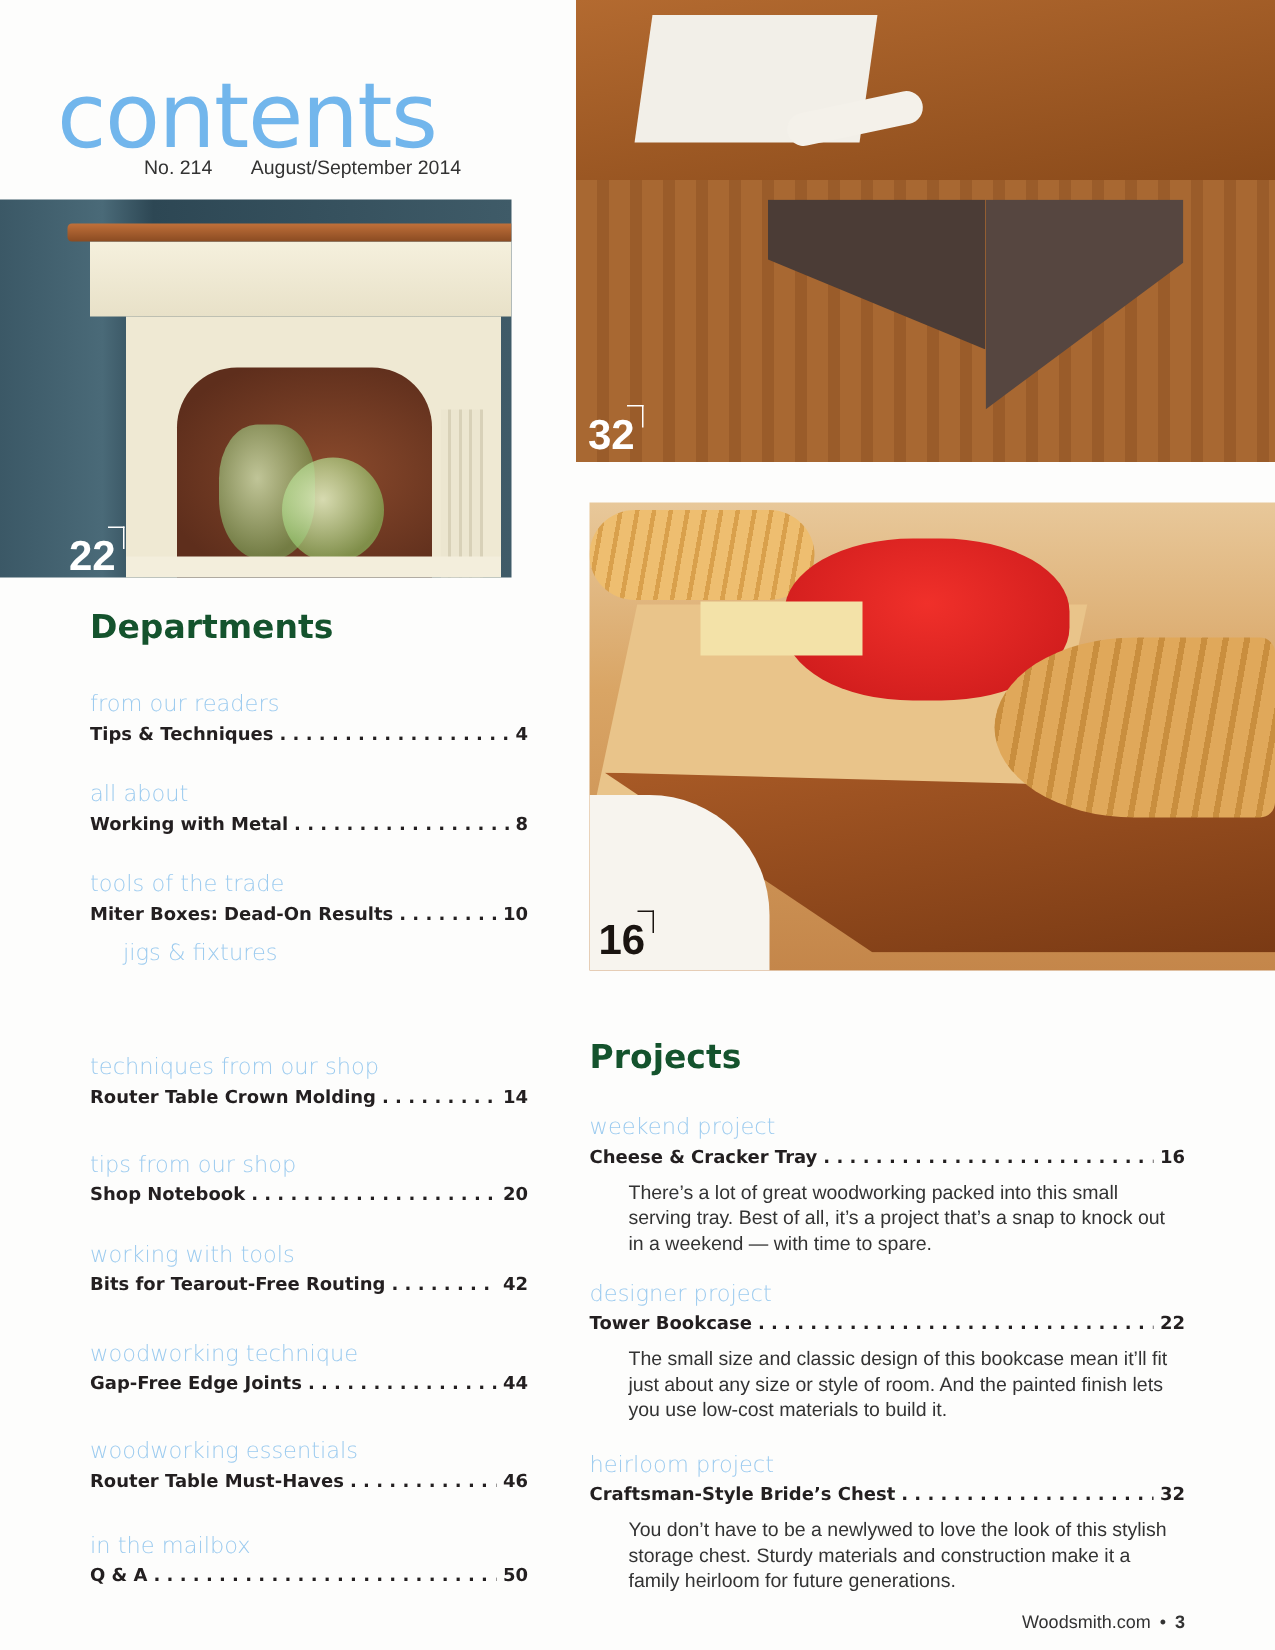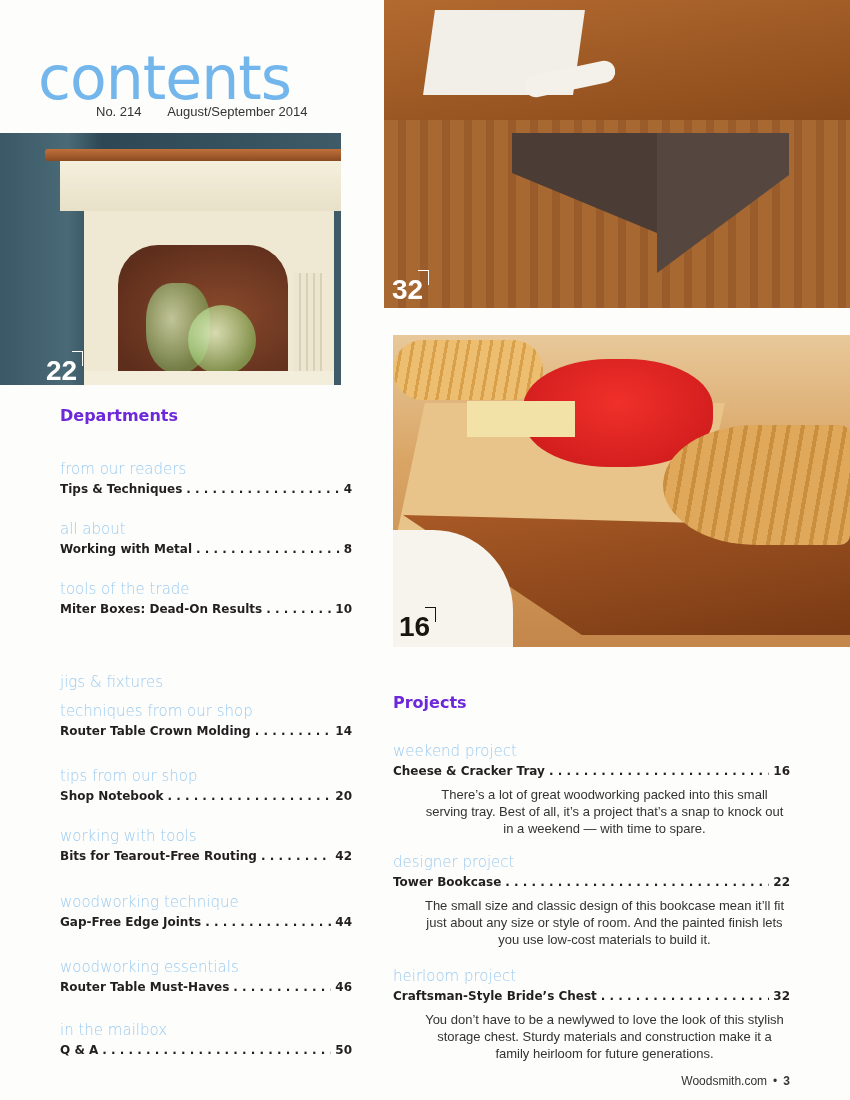--- a/index.html
+++ b/index.html
@@ -45,32 +45,32 @@
   .tr-crackers1 { left:270px; top:90px; width:187px; height:120px; background:repeating-linear-gradient(100deg,#e0a85a 0 10px,#c98e3e 10px 14px); border-radius:50% 10px 10px 50%; }
   .tr-crackers2 { left:0; top:5px; width:150px; height:60px; background:repeating-linear-gradient(100deg,#eebe70 0 8px,#d9a04c 8px 11px); border-radius:30px; }
   .tr-plate { left:0; top:195px; width:120px; height:117px; background:#f7f4ee; border-radius:0 80px 0 0; }
 
   .badge { color:#fff; font-weight:bold; font-size:28px; line-height:28px; font-family:"Liberation Sans", sans-serif; padding-right:6px; }
   .badge::after { content:""; position:absolute; right:0; top:-6px; width:10px; height:14px; border-top:1px solid #fff; border-right:1px solid #fff; }
   .badge-16 { color:#1a1410; }
   .badge-16::after { border-color:#1a1410; }
 
   
-  .section-head { color:#6d28d9; font-weight:bold; font-size:16px; font-family:"DejaVu Sans", sans-serif; }
+  .section-head { color:#14532d; font-weight:bold; font-size:22px; font-family:"DejaVu Sans", sans-serif; }
   .entry { position:absolute; }
   .kicker { color:#9ccbef; font-size:15px; line-height:18px; font-family:"DejaVu Sans", sans-serif; font-weight:200; }
   .row { display:flex; align-items:baseline; font-weight:bold; font-size:12px; line-height:22px; color:#231f20;
          font-family:"DejaVu Sans", sans-serif; }
   .row .t { white-space:nowrap; }
   .row .dots { flex:1; overflow:hidden; white-space:nowrap; letter-spacing:3px; margin:0 4px; }
   .row .dots::before { content:". . . . . . . . . . . . . . . . . . . . . . . . . . . . . . . . . . . . . . . . . . . . . . . . . . . . . . ."; letter-spacing:0; }
   .row .p { white-space:nowrap; }
   .dept .entry { left:60px; width:292px; }
   .proj .entry { left:393px; width:397px; }
-  .desc { margin:4px 0 0 26px; font-size:13px; line-height:17px; color:#333; font-family:"Liberation Sans", sans-serif;text-align:center; }
+  .desc { margin:4px 0 0 26px; font-size:13px; line-height:17px; color:#333; font-family:"Liberation Sans", sans-serif; }
 
   .footer { right:60px; top:1074px; font-size:12px; color:#333; font-family:"Liberation Sans", sans-serif; }
   .footer .sep { margin:0 6px; }
   .footer .pg { font-weight:bold; }
 </style>
 </head>
 <body>
 
 <div class="abs title">contents</div>
 <div class="abs issue">
@@ -131,21 +131,21 @@
       </div>
   </div>
   <div class="entry" style="top:580px;">
     <div class="kicker">tools of the trade</div>
     <div class="row">
         <span class="t">Miter Boxes: Dead-On Results</span>
         <span class="dots"></span>
         <span class="p">10</span>
       </div>
   </div>
-  <div class="entry" style="top:673px;">
+  <div class="entry" style="top:626px;margin-left:22px;">
     <div class="kicker">jigs &amp; fixtures</div>
   </div>
   <div class="entry" style="top:702px;">
     <div class="kicker">techniques from our shop</div>
     <div class="row">
         <span class="t">Router Table Crown Molding</span>
         <span class="dots"></span>
         <span class="p">14</span>
       </div>
   </div>

